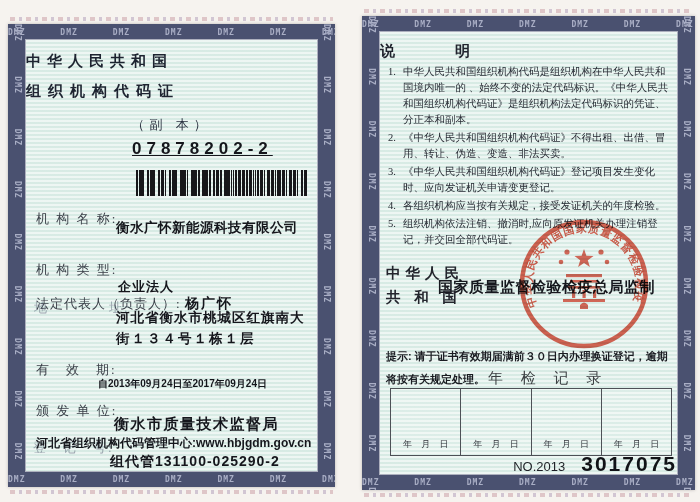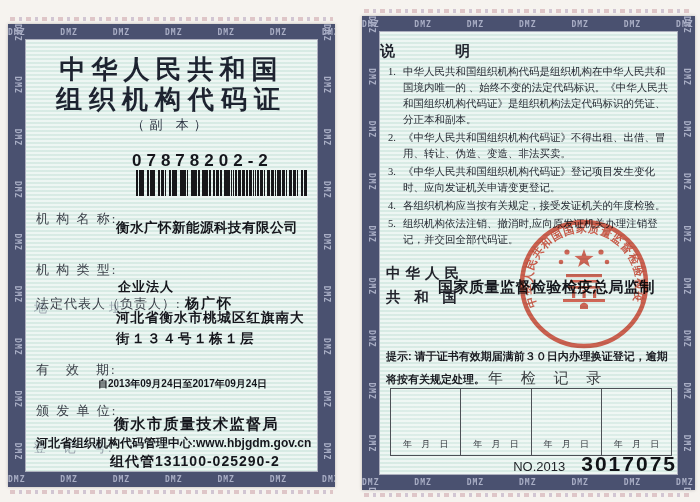--- a/index.html
+++ b/index.html
@@ -23,22 +23,22 @@
     position:absolute;left:18px;right:18px;top:16px;bottom:16px;
     background:#e3f1ec;
     background-image:repeating-linear-gradient(180deg,rgba(255,255,255,.38) 0 2px,rgba(186,219,209,.28) 2px 4px);
     outline:1px solid rgba(255,255,255,.55);
   }
   .micro{position:absolute;left:2px;right:2px;height:4px;opacity:.6;
     background:repeating-linear-gradient(90deg,#cfa8ae 0 5px,transparent 5px 9px,#b9a8c0 9px 12px,transparent 12px 16px);}
   .micro-top{top:-7px;} .micro-bottom{bottom:-7px;}
   .abs{position:absolute;}
   
-  .title{width:100%;text-align:center;font-family:Liberation Mono, monospace;
-         font-weight:bold;color:#1d2330;font-size:26px;letter-spacing:6px;}
+  .title{width:100%;text-align:left;font-family:Liberation Mono, monospace;
+         font-weight:bold;color:#1d2330;font-size:15px;letter-spacing:6px;}
   .subtitle{width:100%;text-align:center;font-family:"Liberation Serif",serif;
             color:#2a3140;font-size:13px;letter-spacing:5px;}
   .label{font-family:"Liberation Serif","DejaVu Serif",serif;color:#3b4049;
          font-size:13px;letter-spacing:2px;white-space:pre;}
   .value{font-weight:bold;color:#15161c;}
   .ghost{font-family:"Liberation Serif",serif;color:rgba(68,80,102,.48);
          font-size:13px;letter-spacing:2px;white-space:pre;}
   .barcode{height:26px;
     background:
       repeating-linear-gradient(90deg,#17171a 0 2px,transparent 2px 3px,#17171a 3px 6px,transparent 6px 7px,#17171a 7px 8px,transparent 8px 11px),
@@ -75,21 +75,21 @@
   <div class="band band-top">DMZ      DMZ      DMZ      DMZ      DMZ      DMZ      DMZ      DMZ      DMZ      DMZ      DMZ      DMZ      DMZ      DMZ      DMZ      DMZ      DMZ      DMZ      DMZ      DMZ</div>
   <div class="band band-bottom">DMZ      DMZ      DMZ      DMZ      DMZ      DMZ      DMZ      DMZ      DMZ      DMZ      DMZ      DMZ      DMZ      DMZ      DMZ      DMZ      DMZ      DMZ      DMZ      DMZ</div>
   <div class="band band-left">DMZ      DMZ      DMZ      DMZ      DMZ      DMZ      DMZ      DMZ      DMZ      DMZ      DMZ      DMZ      DMZ      DMZ      DMZ      DMZ      DMZ      DMZ      DMZ      DMZ</div>
   <div class="band band-right">DMZ      DMZ      DMZ      DMZ      DMZ      DMZ      DMZ      DMZ      DMZ      DMZ      DMZ      DMZ      DMZ      DMZ      DMZ      DMZ      DMZ      DMZ      DMZ      DMZ</div>
 
   <div class="inner">
     <div class="abs title" style="top:12px;left:0;">中华人民共和国</div>
     <div class="abs title" style="top:42px;left:0;letter-spacing:7px;">组织机构代码证</div>
     <div class="abs subtitle" style="top:76px;left:0;">（副 本）</div>
 
-    <div class="abs value" style="top:111px;left:106px;font-size:17px;letter-spacing:5px;">07878202-2</div>
+    <div class="abs value" style="top:99px;left:106px;font-size:17px;letter-spacing:5px;text-decoration:underline;">07878202-2</div>
 
     <div class="abs barcode" style="top:130px;left:110px;width:172px;"></div>
 
     <div class="abs label" style="top:170px;left:10px;">机 构 名 称:</div>
     <div class="abs value" style="top:179px;left:90px;font-size:13.5px;letter-spacing:.5px;">衡水广怀新能源科技有限公司</div>
 
     <div class="abs label" style="top:221px;left:10px;">机 构 类 型:</div>
     <div class="abs value" style="top:238px;left:92px;font-size:13px;letter-spacing:1px;">企业法人</div>
 
     <div class="abs" style="top:254px;left:10px;white-space:nowrap;">

